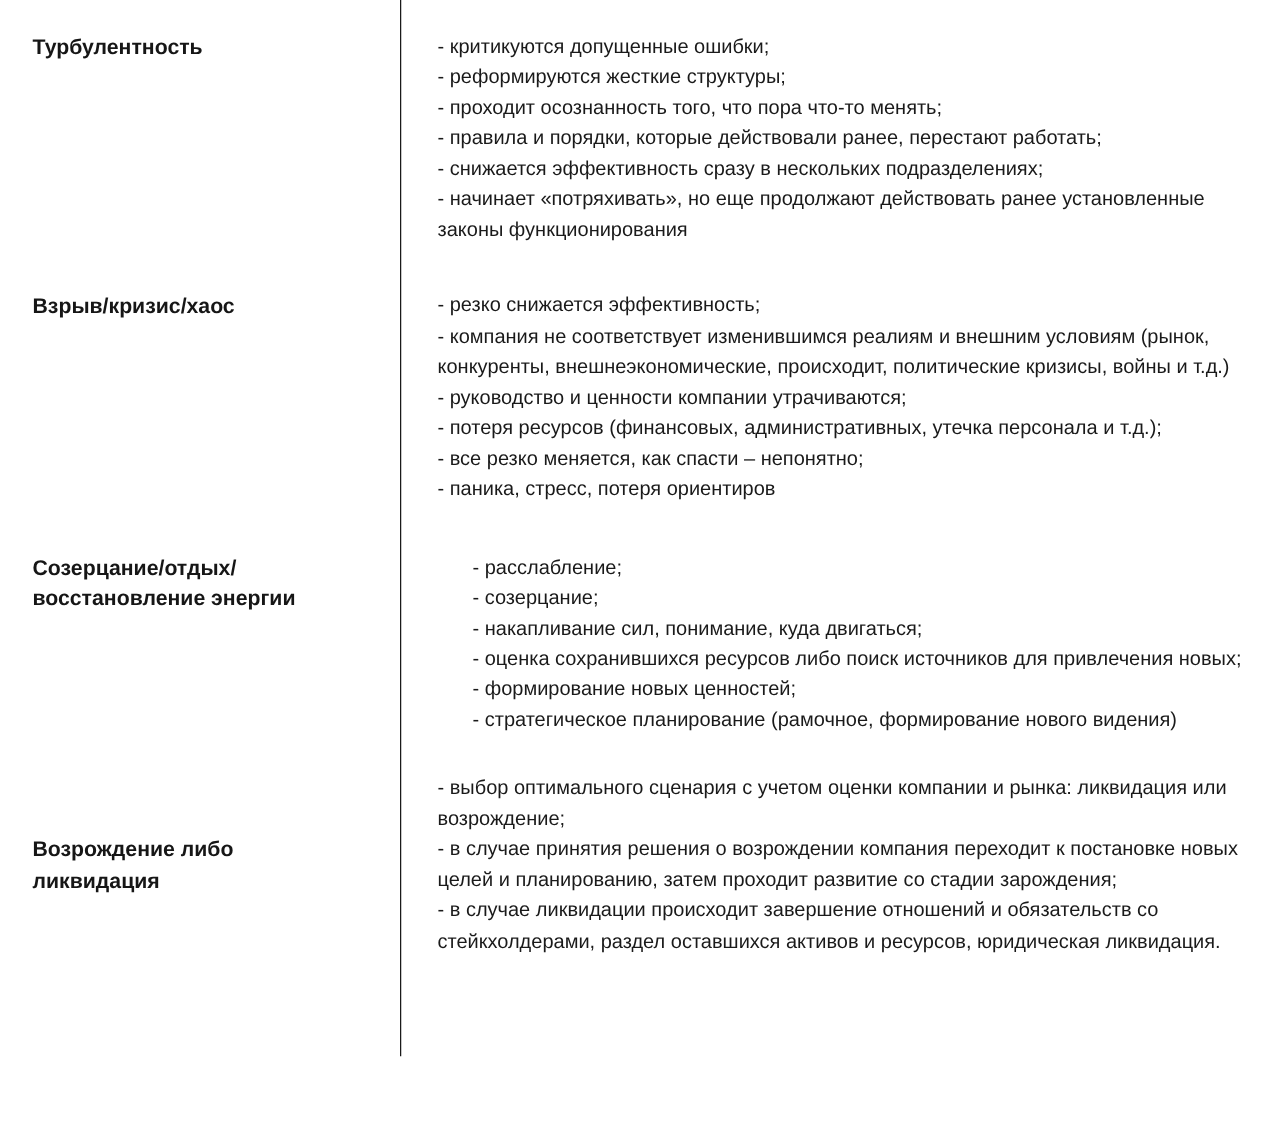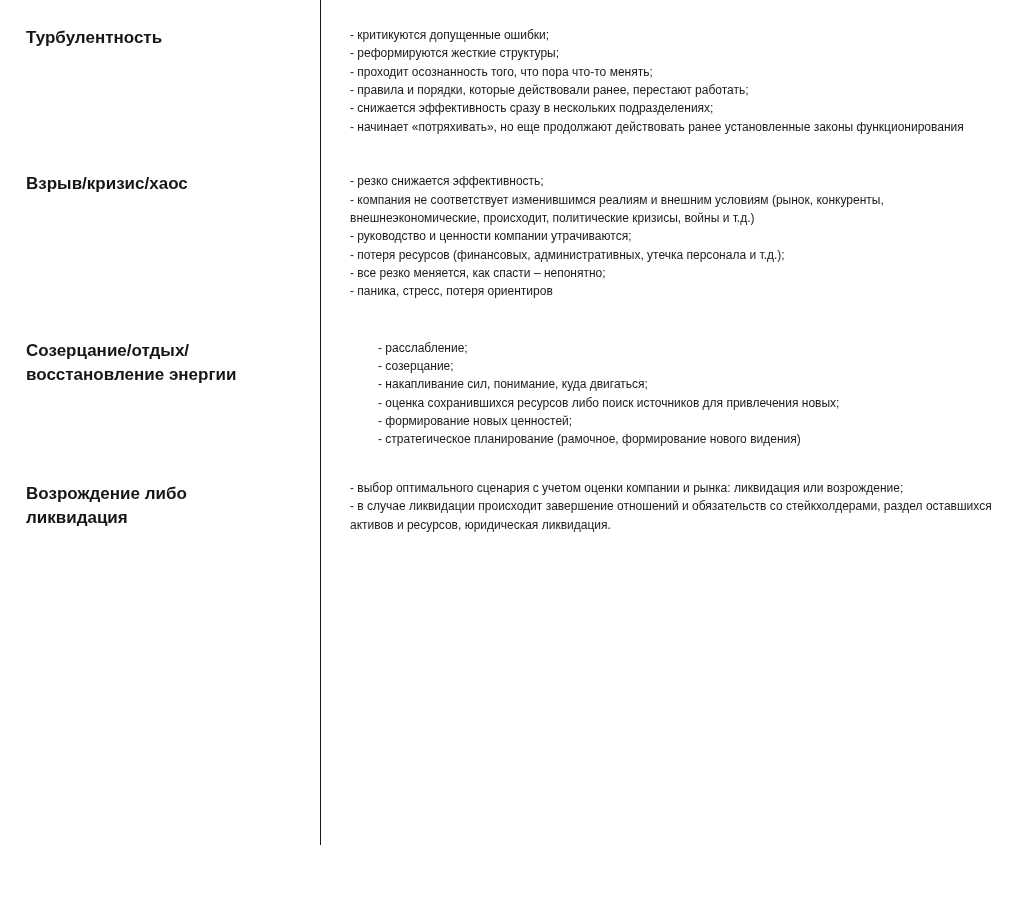--- a/index.html
+++ b/index.html
@@ -52,21 +52,21 @@
     white-space: pre-line;
     color: #161616;
   }
   .cell-right {
     box-sizing: border-box;
     padding-left: 30px;
     width: 678px;
     flex: 0 0 678px;
   }
   .points {
-    font-size: 12px;
+    font-size: 16px;
     line-height: 1.53;
     max-width: 645px;
   }
   .point-line {
     white-space: pre-line;
   }
 </style>
 </head>
 <body>
 
@@ -125,19 +125,20 @@
     </div>
 
     <div class="row row-4">
       <div class="cell-left">
         <div class="stage-name">Возрождение либо
 ликвидация</div>
       </div>
       <div class="cell-right">
         <div class="points">
             <div class="point-line">- выбор оптимального сценария с учетом оценки компании и рынка: ликвидация или возрождение;</div>
+            <div class="point-line">- в случае принятия решения о возрождении компания переходит к постановке новых целей и планированию, затем проходит развитие со стадии зарождения;</div>
             <div class="point-line">- в случае ликвидации происходит завершение отношений и обязательств со стейкхолдерами, раздел оставшихся активов и ресурсов, юридическая ликвидация.</div>
           </div>
       </div>
     </div>
 
   </div>
 </div>
 
 </body></html>

